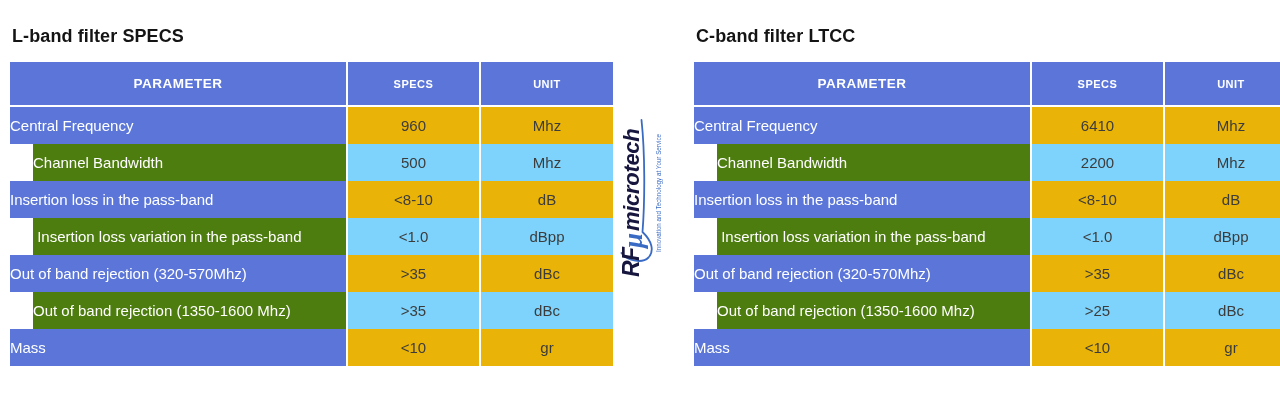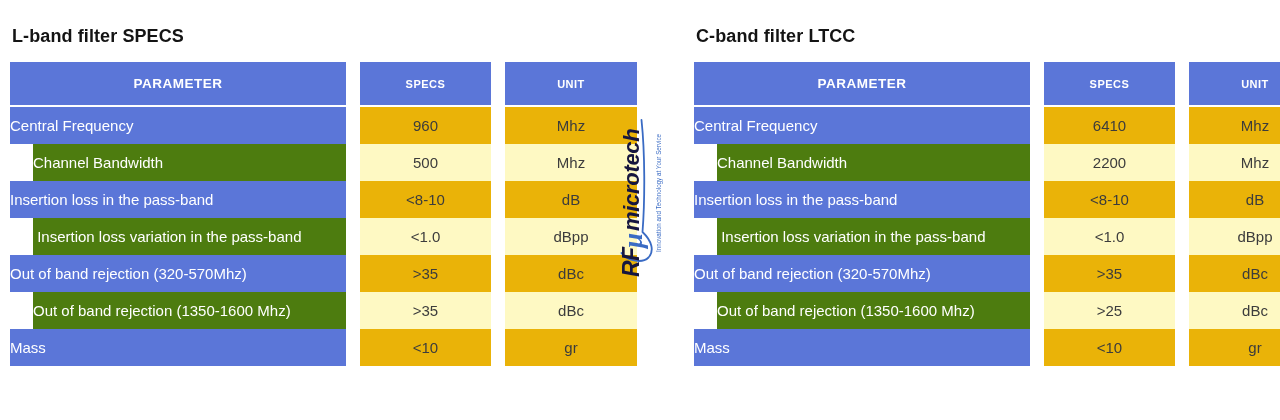--- a/index.html
+++ b/index.html
@@ -20,21 +20,21 @@
     margin: 0 0 15px 2px;
     font-size: 18px;
     font-weight: bold;
     color: #141414;
     letter-spacing: 0.1px;
   }
 
   .t-head, .t-body {
     display: grid;
     grid-template-columns: 336px 131px 132px;
-    column-gap: 14px;
+    column-gap: 2px;
   }
   .t-head { margin-bottom: 2px; }
   .t-head .hcell {
     height: 43px;
     background: #5b76d8;
     color: #ffffff;
     font-weight: bold;
     display: flex;
     align-items: center;
     justify-content: center;
@@ -56,21 +56,21 @@
   .vcell {
     display: flex;
     align-items: center;
     justify-content: center;
     color: #3c3c3c;
     font-size: 15px;
   }
   .pcell.dark  { background: #5b76d8; }
   .pcell.light { background: #4d7c0f; margin-left: 23px; }
   .vcell.dark  { background: #eab308; }
-  .vcell.light { background: #fef9c3; }
+  .vcell.light { background: #7dd3fc; }
 
   
   .logo-wrap {
     position: absolute;
     left: 612px;
     top: 113px;
     width: 56px;
     height: 175px;
   }
   .logo-wrap svg {

